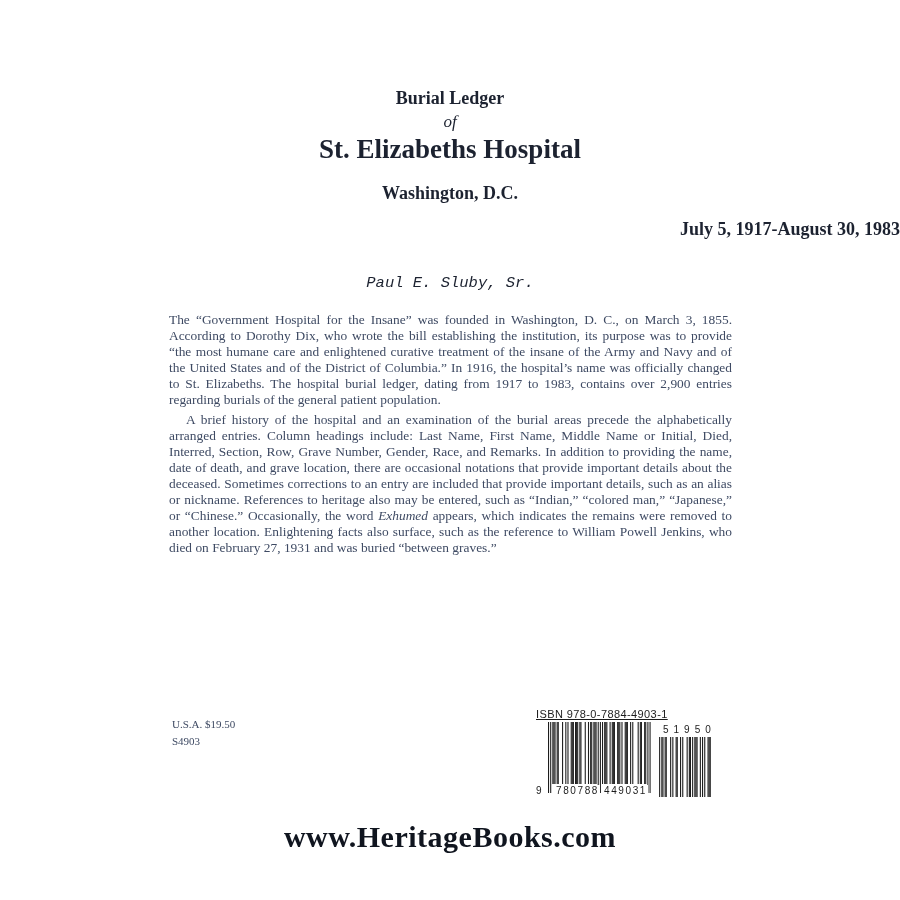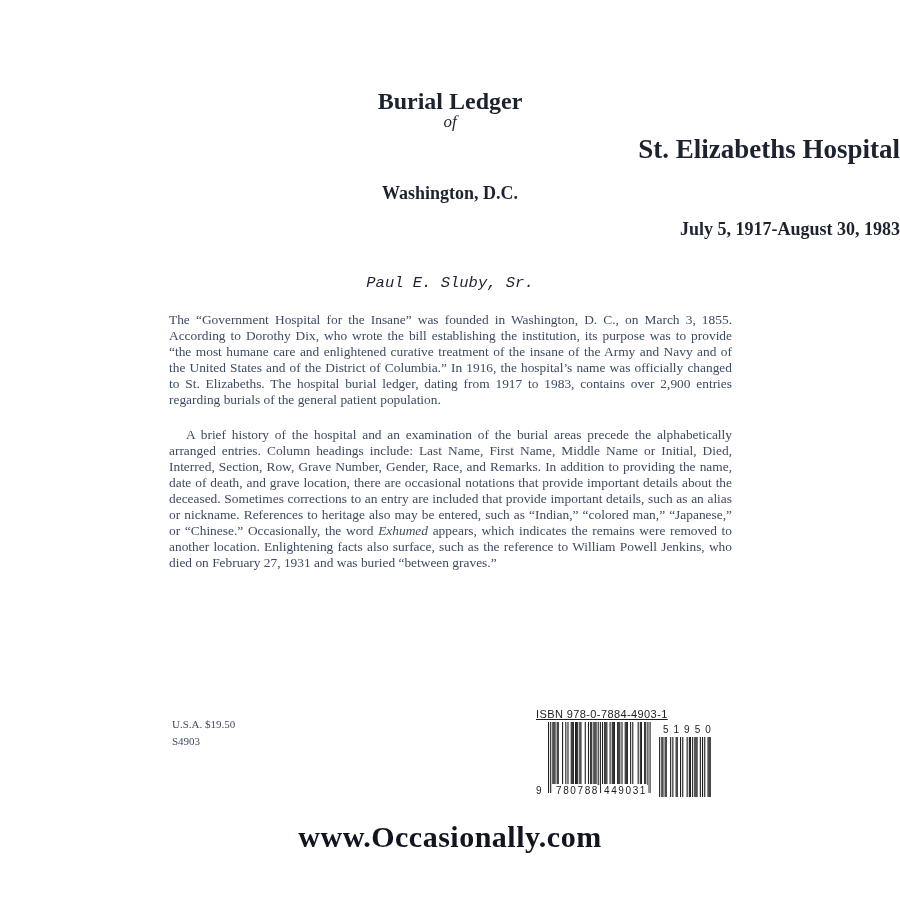--- a/index.html
+++ b/index.html
@@ -12,39 +12,39 @@
     overflow: hidden;
   }
   .center-line {
     position: absolute;
     left: 0;
     width: 100%;
     text-align: center;
     color: var(--heading-ink, #1c2230);
     white-space: nowrap;
   }
-  .series-title   { top: 88px;  font-size: 24px; font-weight: bold; }
+  .series-title   { top: 88px;  font-size: 18px; font-weight: bold; }
   .of-word        { top: 112px; font-size: 17px; font-style: italic; }
-  .main-title     { top: 134px; font-size: 27px; font-weight: bold; text-align: right; }
+  .main-title     { top: 134px; font-size: 27px; font-weight: bold; }
   .location-line  { top: 183px; font-size: 18px; font-weight: bold; }
   .dates-line     { top: 219px; font-size: 18px; font-weight: bold; text-align: right; }
   .author-line    { top: 274px; font-size: 15.5px; font-style: italic; font-family: Liberation Mono, monospace; }
 
   .description {
     position: absolute;
     left: 169px;
     top: 312px;
     width: 563px;
     color: var(--body-ink, #3e4a63);
     font-size: 13.4px;
     line-height: 16.1px;
     text-align: justify;
   }
   .description p { margin: 0; }
-  .description p + p { margin-top: 18px; text-indent: 17px; }
+  .description p + p { margin-top: 3px; text-indent: 17px; }
   .italic { font-style: italic; }
 
   .price-block {
     position: absolute;
     left: 172px;
     top: 716px;
     color: var(--body-ink, #3e4a63);
     font-size: 11px;
     line-height: 16.5px;
   }
@@ -220,15 +220,15 @@
           <rect x="41.80" y="0" width="1.1" height="60" fill="#1c1c1c"></rect>
           <rect x="44.00" y="0" width="1.1" height="60" fill="#1c1c1c"></rect>
           <rect x="46.20" y="0" width="1.1" height="60" fill="#1c1c1c"></rect>
           <rect x="49.50" y="0" width="1.1" height="60" fill="#1c1c1c"></rect>
           <rect x="50.60" y="0" width="1.1" height="60" fill="#1c1c1c"></rect>
           <rect x="51.70" y="0" width="1.1" height="60" fill="#1c1c1c"></rect>
         </svg>
     </div>
   </div>
 
-  <div class="website">www.Occasionally.com</div>
+  <div class="website">www.HeritageBooks.com</div>
 
 </div>
 
 </body></html>

